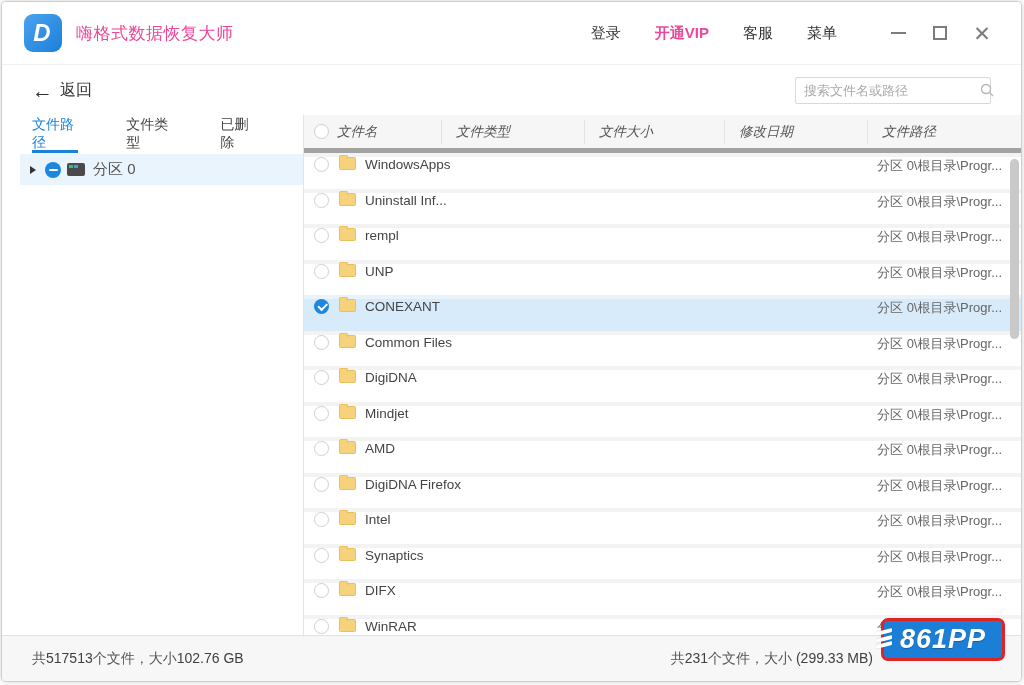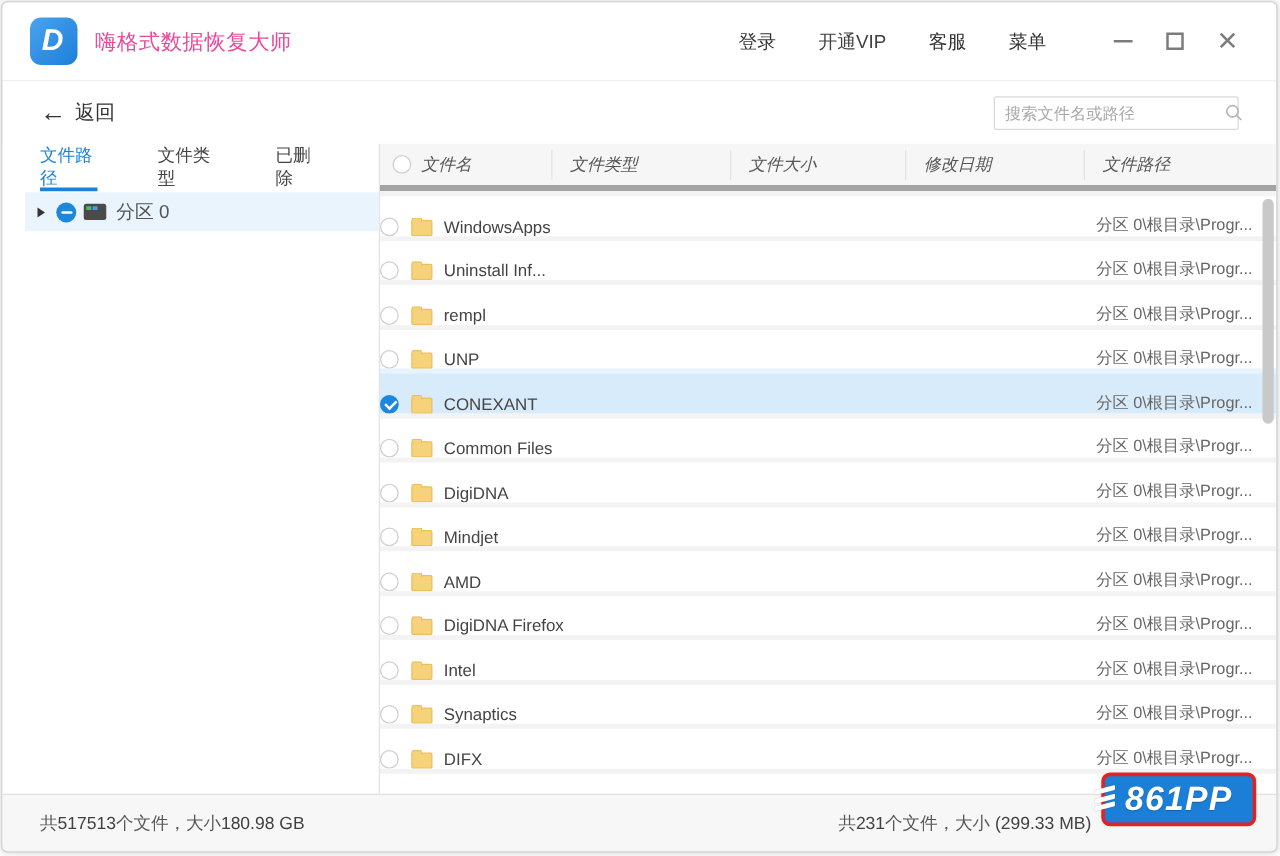--- a/index.html
+++ b/index.html
@@ -11,21 +11,21 @@
     display:flex; flex-direction:column;
   }
   
   .titlebar { height:62px; flex:0 0 62px; display:flex; align-items:center; padding:0 24px 0 22px; background:#fff; }
   .logo { width:38px; height:38px; border-radius:9px; background:linear-gradient(135deg,#4aa3f0,#1b7fd8);
           display:flex; align-items:center; justify-content:center; }
   .logo span { color:#fff; font-size:24px; font-weight:bold; font-style:italic; line-height:1; transform:translateX(-1px); }
   .app-title { font-size:17px; color:#ec4899; margin-left:14px; letter-spacing:.5px; }
   .tb-spacer { flex:1; }
   .tb-link { font-size:15px; color:#333; margin-left:34px; cursor:pointer; }
-  .tb-link.vip { color:#404040; }
+  .tb-link.vip { color:#ec4899;font-weight:bold; }
   .winbtns { display:flex; align-items:center; margin-left:34px; }
   .winbtn { width:30px; height:30px; margin-left:12px; display:flex; align-items:center; justify-content:center; color:#7c7c7c; cursor:pointer; }
   .ico-min { width:15px; height:0; border-top:2px solid #7c7c7c; }
   .ico-max { width:14px; height:14px; border:2px solid #7c7c7c; }
   .ico-close { font-size:21px; line-height:1; color:#7c7c7c; }
   
   .toolbar { height:51px; flex:0 0 51px; display:flex; align-items:center; padding:0 30px; border-top:1px solid #f0f0f0; }
   .back { display:flex; align-items:center; cursor:pointer; }
   .back-arrow { font-size:21px; color:#333; line-height:1; margin-right:7px; }
   .back-label { font-size:16px; color:#333; }
@@ -51,21 +51,21 @@
   
   .table { flex:1; display:flex; flex-direction:column; min-width:0; position:relative; }
   .thead { height:38px; flex:0 0 38px; background:#f6f6f6; border-bottom:5px solid #a3a3a3; display:flex; align-items:center; font-size:13.5px; color:#555;font-style:italic; }
   .th { display:flex; align-items:center; border-right:1px solid #e2e2e2; height:24px; padding-left:14px; }
   .th:first-child { padding-left:10px; }
   .th:last-child { border-right:none; flex:1; }
   .w1{width:138px;} .w2{width:143px;} .w3{width:140px;} .w4{width:143px;}
   .circle { width:15px; height:15px; border:1px solid #cfcfcf; border-radius:50%; background:#fff; flex:0 0 15px; }
   .thead .circle { margin-right:8px; }
   .tbody { flex:1; overflow:hidden; position:relative; }
-  .trow { height:35.5px; border-top:4px solid #f3f3f3; background:#fff; display:flex; align-items:flex-end; position:relative; cursor:pointer; }
+  .trow { height:35.5px; border-top:4px solid #f3f3f3; background:#fff; display:flex; align-items:flex-start; padding-left:10px; position:relative; cursor:pointer; }
   .trow.selected { background:#d8ebfa; border-top-color:#e8f3fc; }
   .check { width:15px; height:15px; border-radius:50%; background:#1d86dd; flex:0 0 15px; position:relative; }
   .check::after { content:""; position:absolute; left:3.5px; top:4px; width:7px; height:3.5px; border-left:2px solid #fff; border-bottom:2px solid #fff; transform:rotate(-45deg); }
   .folder { width:17px; height:13px; background:#f6d37a; border:1px solid #e9bf5f; border-radius:1.5px; position:relative; margin:0 9px 0 10px; flex:0 0 17px; }
   .folder::before { content:""; position:absolute; left:-1px; top:-3px; width:7px; height:3px; background:#f6d37a; border:1px solid #e9bf5f; border-bottom:none; border-radius:2px 2px 0 0; }
   .fname { font-size:13.5px; color:#444; white-space:nowrap; }
   .fpath { position:absolute; right:19px; font-size:13px; color:#666; white-space:nowrap; }
   .vscroll { position:absolute; top:44px; right:2px; width:9px; height:180px; background:#c9c9c9; border-radius:4.5px; }
   
   .statusbar { height:46px; flex:0 0 46px; background:#f7f7f7; border-top:1px solid #e2e2e2; display:flex; align-items:center; padding:0 30px; font-size:14px; color:#555; position:relative; }
@@ -231,21 +231,21 @@
     <span class="fname">WinRAR</span>
     <span class="fpath">分区 0\根目录\Progr...</span>
   </div>
         </div>
       <div class="vscroll"></div>
     </div>
   </div>
 
   <div class="statusbar">
     <div>
-      <span>共</span><span class="num">517513</span><span>个文件，大小</span><span class="num">180.98 GB</span>
+      <span>共</span><span class="num">517513</span><span>个文件，大小</span><span class="num">102.76 GB</span>
     </div>
     <div class="status-right">
       <span>共</span><span class="num">231</span><span>个文件，大小 </span><span class="num">(299.33 MB)</span>
     </div>
     <div class="watermark">
       <span class="wm-lines">
           <i></i>
           <i></i>
           <i></i>
         </span>

